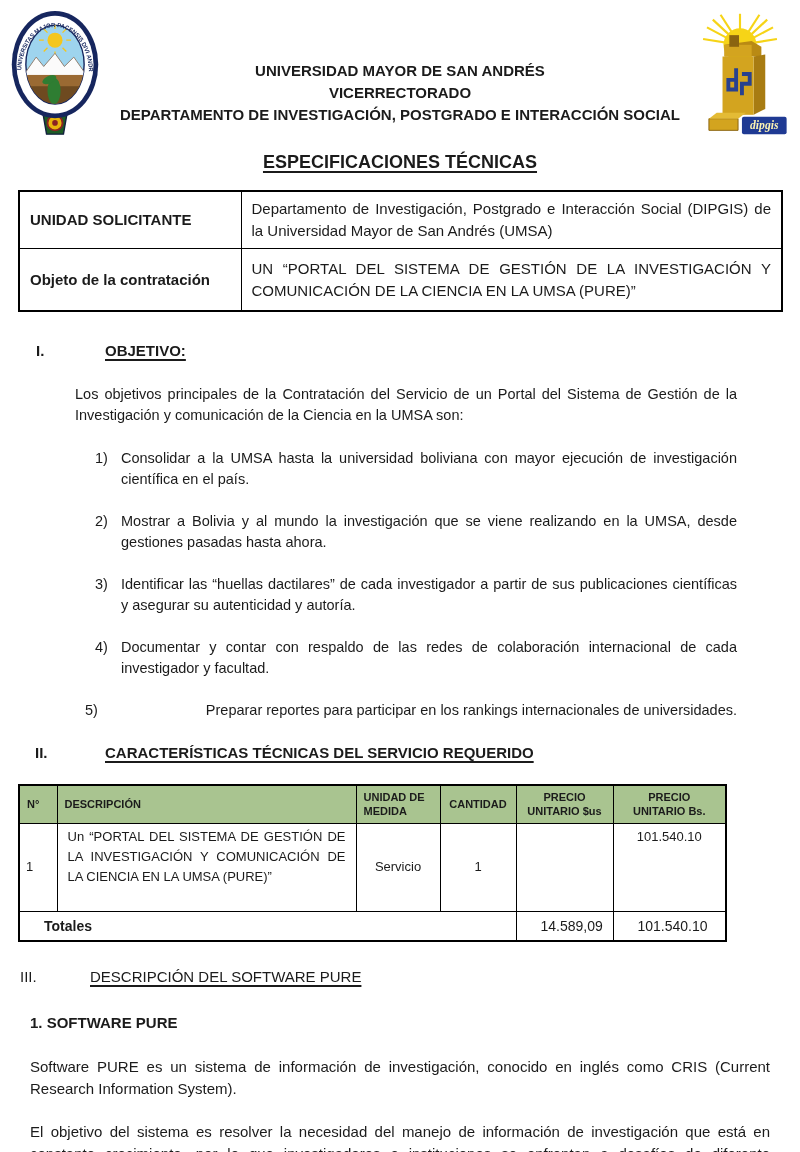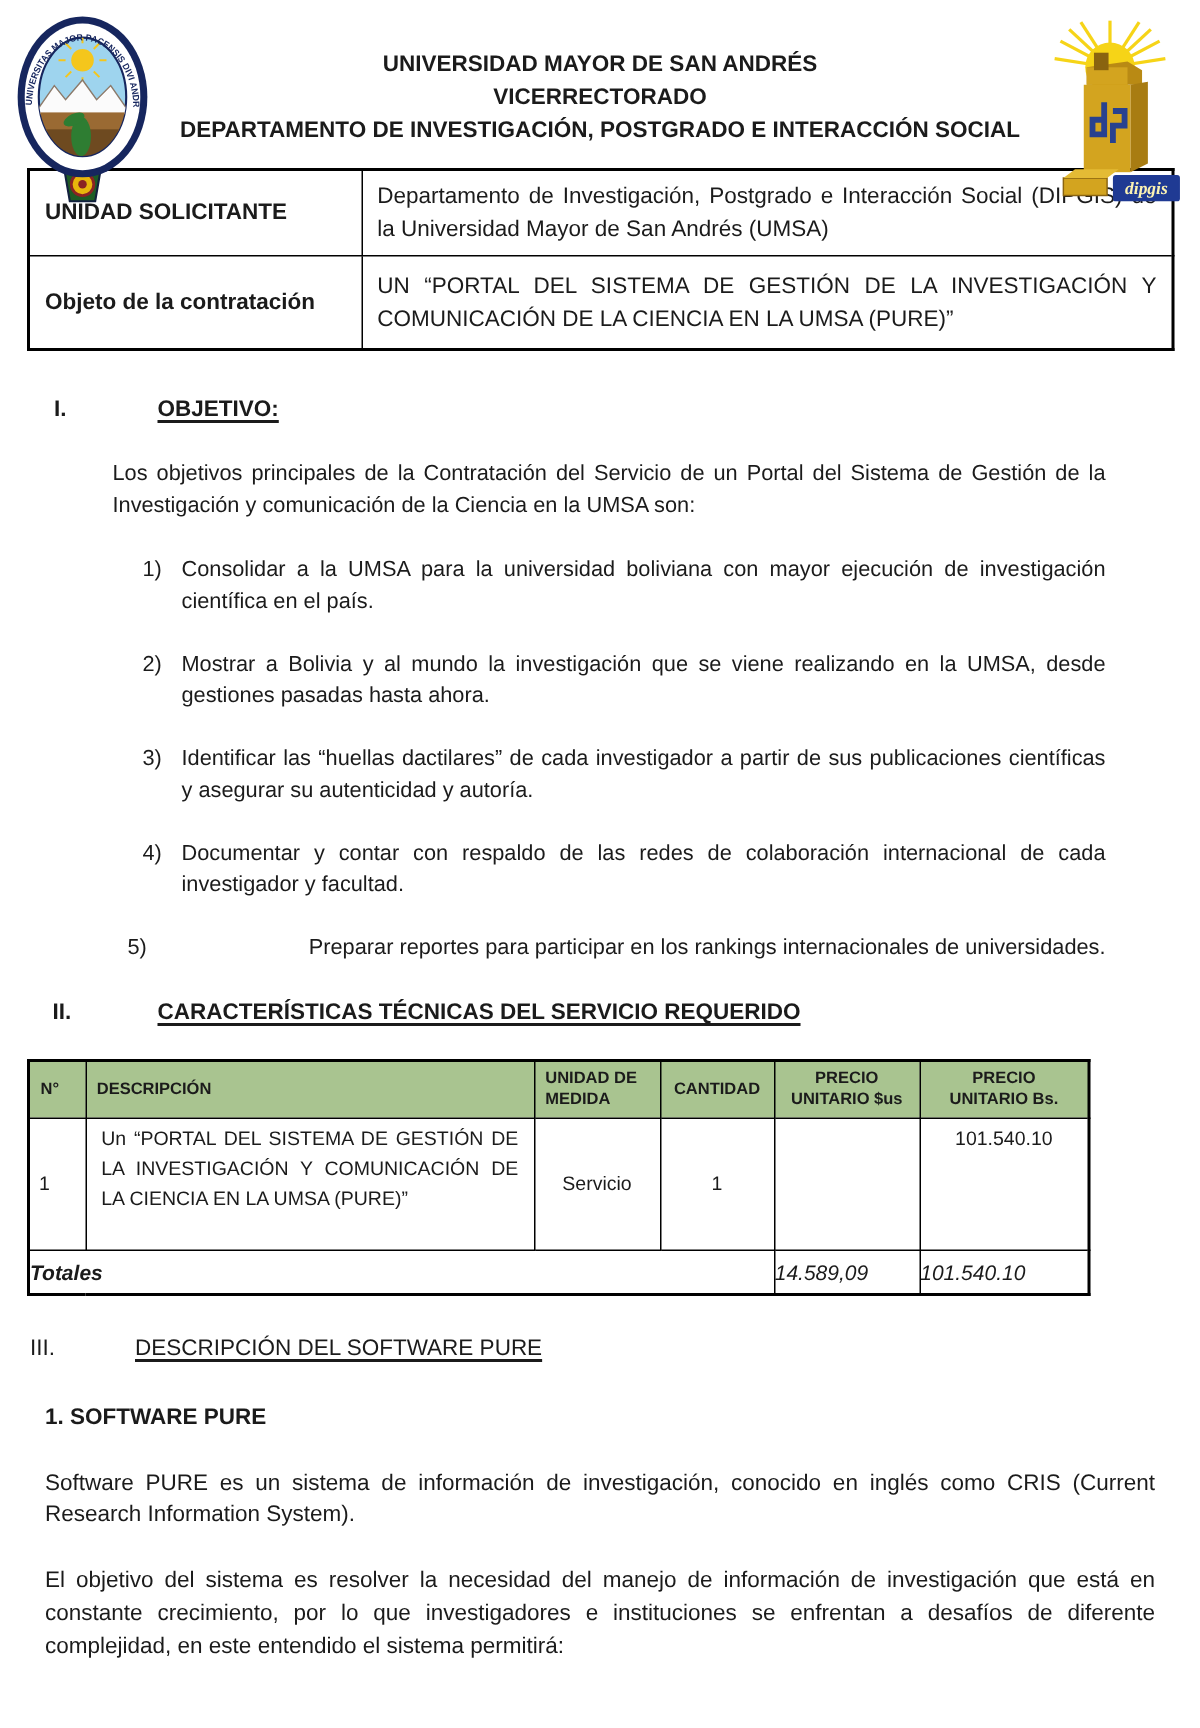--- a/index.html
+++ b/index.html
@@ -5,21 +5,21 @@
   * { margin:0; padding:0; box-sizing:border-box; }
   html,body { background:#888; }
   .page {
     position:relative; width:800px; height:1152px; margin:0 auto;
     background:#fff; color:#1b1b1b; overflow:hidden;
     font-family:"Liberation Sans", sans-serif; font-size:14.5px; line-height:1.45;
   }
   
   .logo-left  { position:absolute; top:6px;  left:8px;   width:94px;  height:136px; }
   .logo-right { position:absolute; top:6px;  right:10px; width:100px; height:136px; }
-  .header-text { padding-top:32px; text-align:center; font-weight:bold; font-size:15px; line-height:1.45; }
+  .header-text { padding-top:60px; text-align:center; font-weight:bold; font-size:15px; line-height:1.45; }
   .doc-title { margin-top:24px; text-align:center; font-weight:bold; font-size:18px;
                text-decoration:underline; text-underline-offset:3px; text-decoration-thickness:2px; }
   
   table { border-collapse:collapse; }
   .info-table { margin:15px 28px 0 18px; width:765px; border:2px solid #000; table-layout:fixed; }
   .info-table td { border:1.5px solid #000; padding:6px 10px; vertical-align:middle; }
   .info-table .lbl { width:222px; font-weight:bold; font-size:15px; }
   .info-table .val { font-size:15px; text-align:justify; }
   .info-table tr:nth-child(1) td { height:57px; }
   .info-table tr:nth-child(2) td { height:63px; }
@@ -46,21 +46,21 @@
   .col-um  { width:84px; }
   .col-cant{ width:76px; }
   .col-pus { width:97px; }
   .col-pbs { width:113px; }
   .svc-table th.left { text-align:left; }
   .svc-table td { font-size:13px; }
   .cell-n   { padding:4px 6px; vertical-align:middle; }
   .cell-desc{ padding:3px 10px 24px 10px; text-align:justify; vertical-align:top; line-height:1.55; }
   .cell-mid { text-align:center; vertical-align:middle; }
   .cell-top { text-align:center; vertical-align:top; padding-top:4px; font-size:13.5px; }
-  .svc-table .totals td { font-size:14px; padding:4px 0;font-style:italic; }
+  .svc-table .totals td { font-size:14px; padding:4px 24px; }
   .svc-table .totals .tlabel { font-weight:bold; }
   
   .subhead { margin:24px 30px 0 30px; font-weight:bold; font-size:15px; }
   .para { margin:22px 30px 0 30px; text-align:justify; font-size:15px; }
 </style>
 </head>
 <body>
 
 <div class="page">
 
@@ -140,20 +140,21 @@
       <text x="75" y="127" text-anchor="middle" font-size="12" font-style="italic" font-weight="bold" fill="#fdf3b3" font-family="Liberation Serif, serif">dipgis</text>
     </svg>
   </div>
 
   <div class="header-text">
     <div>UNIVERSIDAD MAYOR DE SAN ANDRÉS</div>
     <div>VICERRECTORADO</div>
     <div>DEPARTAMENTO DE INVESTIGACIÓN, POSTGRADO E INTERACCIÓN SOCIAL</div>
   </div>
 
+  <div class="doc-title">ESPECIFICACIONES TÉCNICAS</div>
 
   <table class="info-table">
     <tbody>
         <tr>
       <td class="lbl">UNIDAD SOLICITANTE</td>
       <td class="val">Departamento de Investigación, Postgrado e Interacción Social (DIPGIS) de la Universidad Mayor de San Andrés (UMSA)</td>
     </tr>
     <tr>
       <td class="lbl">Objeto de la contratación</td>
       <td class="val">UN “PORTAL DEL SISTEMA DE GESTIÓN DE LA INVESTIGACIÓN Y COMUNICACIÓN DE LA CIENCIA EN LA UMSA (PURE)”</td>
@@ -164,21 +165,21 @@
   <div class="sec-head bold">
     <span class="numeral">I.</span>
     <span class="htext">OBJETIVO:</span>
   </div>
 
   <p class="intro">Los objetivos principales de la Contratación del Servicio de un Portal del Sistema de Gestión de la Investigación y comunicación de la Ciencia en la UMSA son:</p>
 
   <div class="obj-list">
     <div class="obj-item">
       <span class="num">1)</span>
-      <p class="txt">Consolidar a la UMSA para la universidad boliviana con mayor ejecución de investigación científica en el país.</p>
+      <p class="txt">Consolidar a la UMSA hasta la universidad boliviana con mayor ejecución de investigación científica en el país.</p>
     </div>
     <div class="obj-item">
       <span class="num">2)</span>
       <p class="txt">Mostrar a Bolivia y al mundo la investigación que se viene realizando en la UMSA, desde gestiones pasadas hasta ahora.</p>
     </div>
     <div class="obj-item">
       <span class="num">3)</span>
       <p class="txt">Identificar las “huellas dactilares” de cada investigador a partir de sus publicaciones científicas y asegurar su autenticidad y autoría.</p>
     </div>
     <div class="obj-item">

